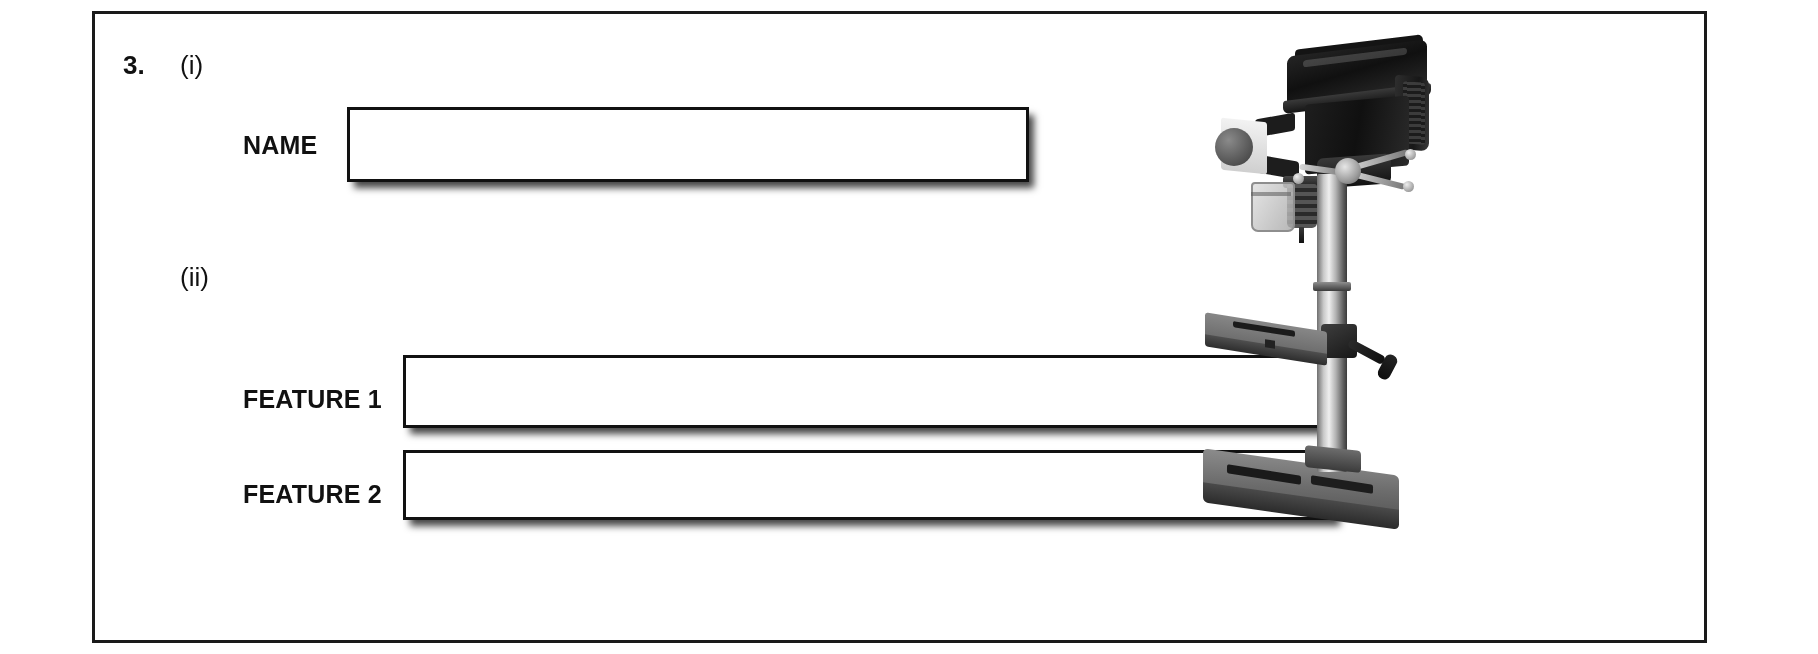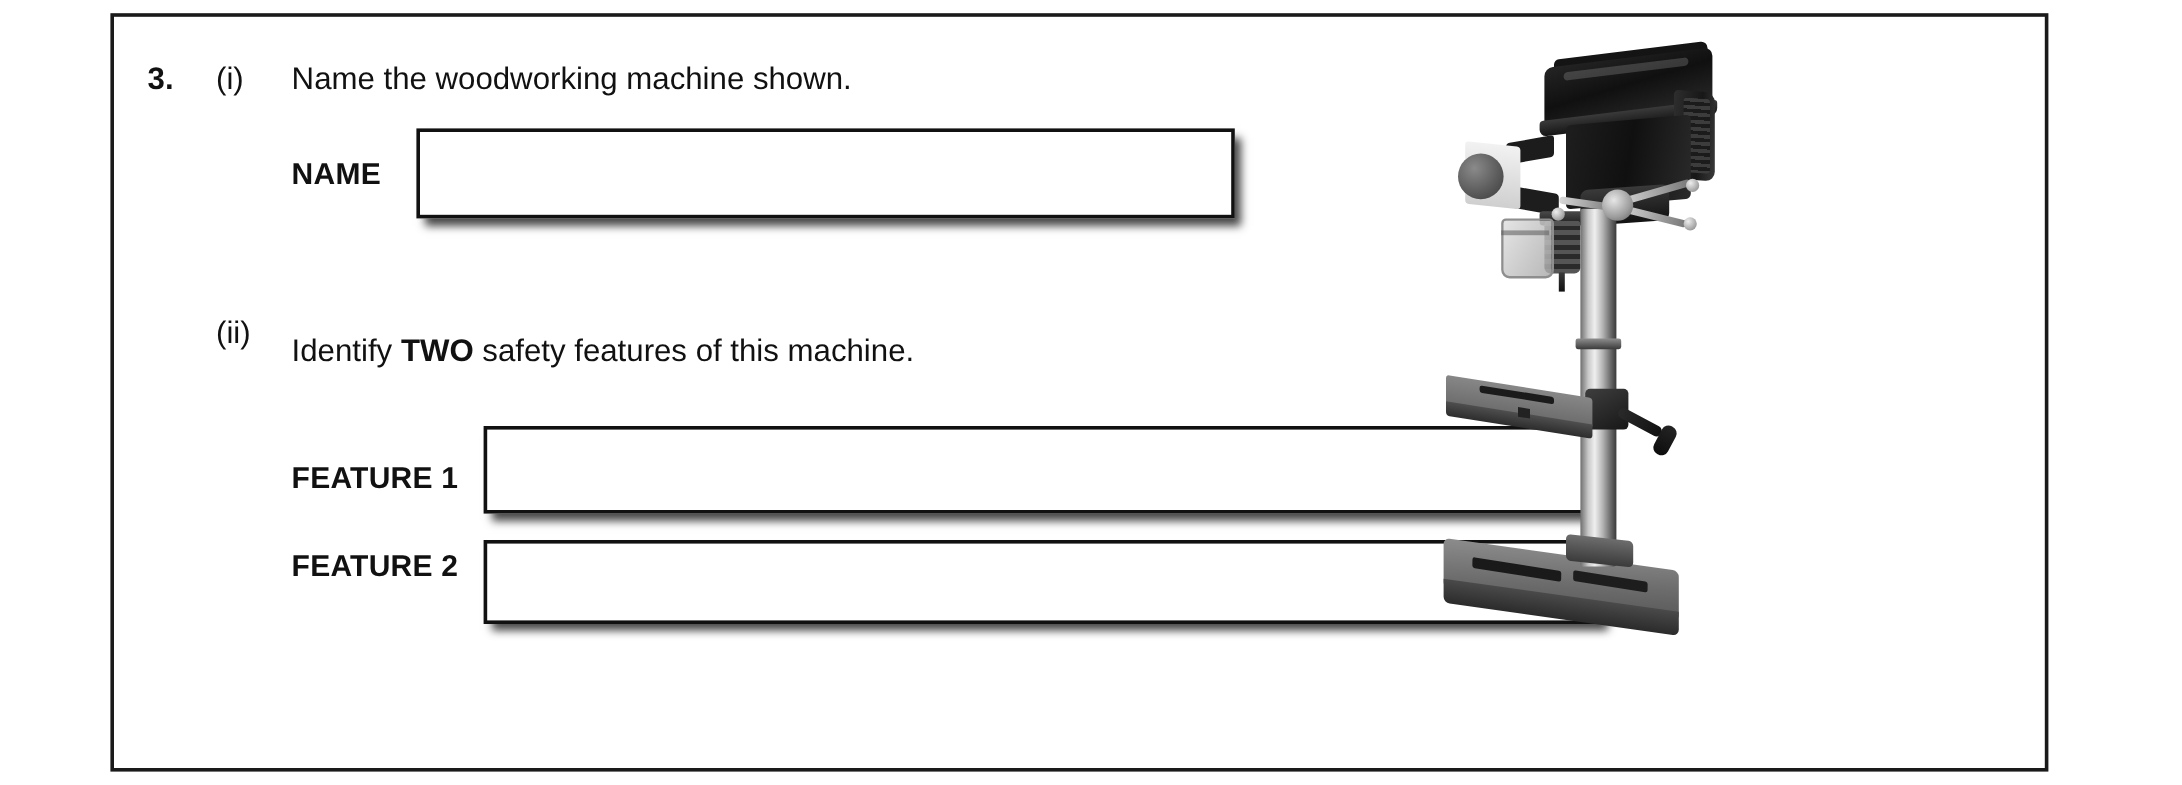--- a/index.html
+++ b/index.html
@@ -86,21 +86,21 @@
   
   .field-label {
     position: absolute;
     font-size: 25px;
     font-weight: bold;
     letter-spacing: 0.2px;
     white-space: nowrap;
   }
   .label-name     { left: 148px;  top: 117px; }
   .label-feature1 { left: 148px;  top: 371px; }
-  .label-feature2 { left: 148px;  top: 444px; }
+  .label-feature2 { left: 148px;  top: 466px; }
 
   
   .answer-box {
     position: absolute;
     background: #ffffff;
     border: 3px solid #111111;
     box-sizing: border-box;
     box-shadow: 6px 7px 7px -1px rgba(0,0,0,0.72);
   }
   .box-name {
@@ -407,29 +407,27 @@
 <body>
 
 <div id="page">
 
   <div class="question-frame">
 
     <div class="q-number">3.</div>
 
     <div class="q-roman-i">(i)</div>
 
-    <div class="q-text-i">Name the woodworking machine shown.</div>
 
     <div class="field-label label-name">NAME</div>
 
     <div class="answer-box box-name"></div>
 
     <div class="q-roman-ii">(ii)</div>
 
-    <div class="q-text-ii"><span>Identify </span><b>TWO</b><span> safety features of this machine.</span></div>
 
     <div class="field-label label-feature1">FEATURE 1</div>
 
     <div class="answer-box box-feature1"></div>
 
     <div class="field-label label-feature2">FEATURE 2</div>
 
     <div class="answer-box box-feature2"></div>
 
     <div class="machine-photo">

